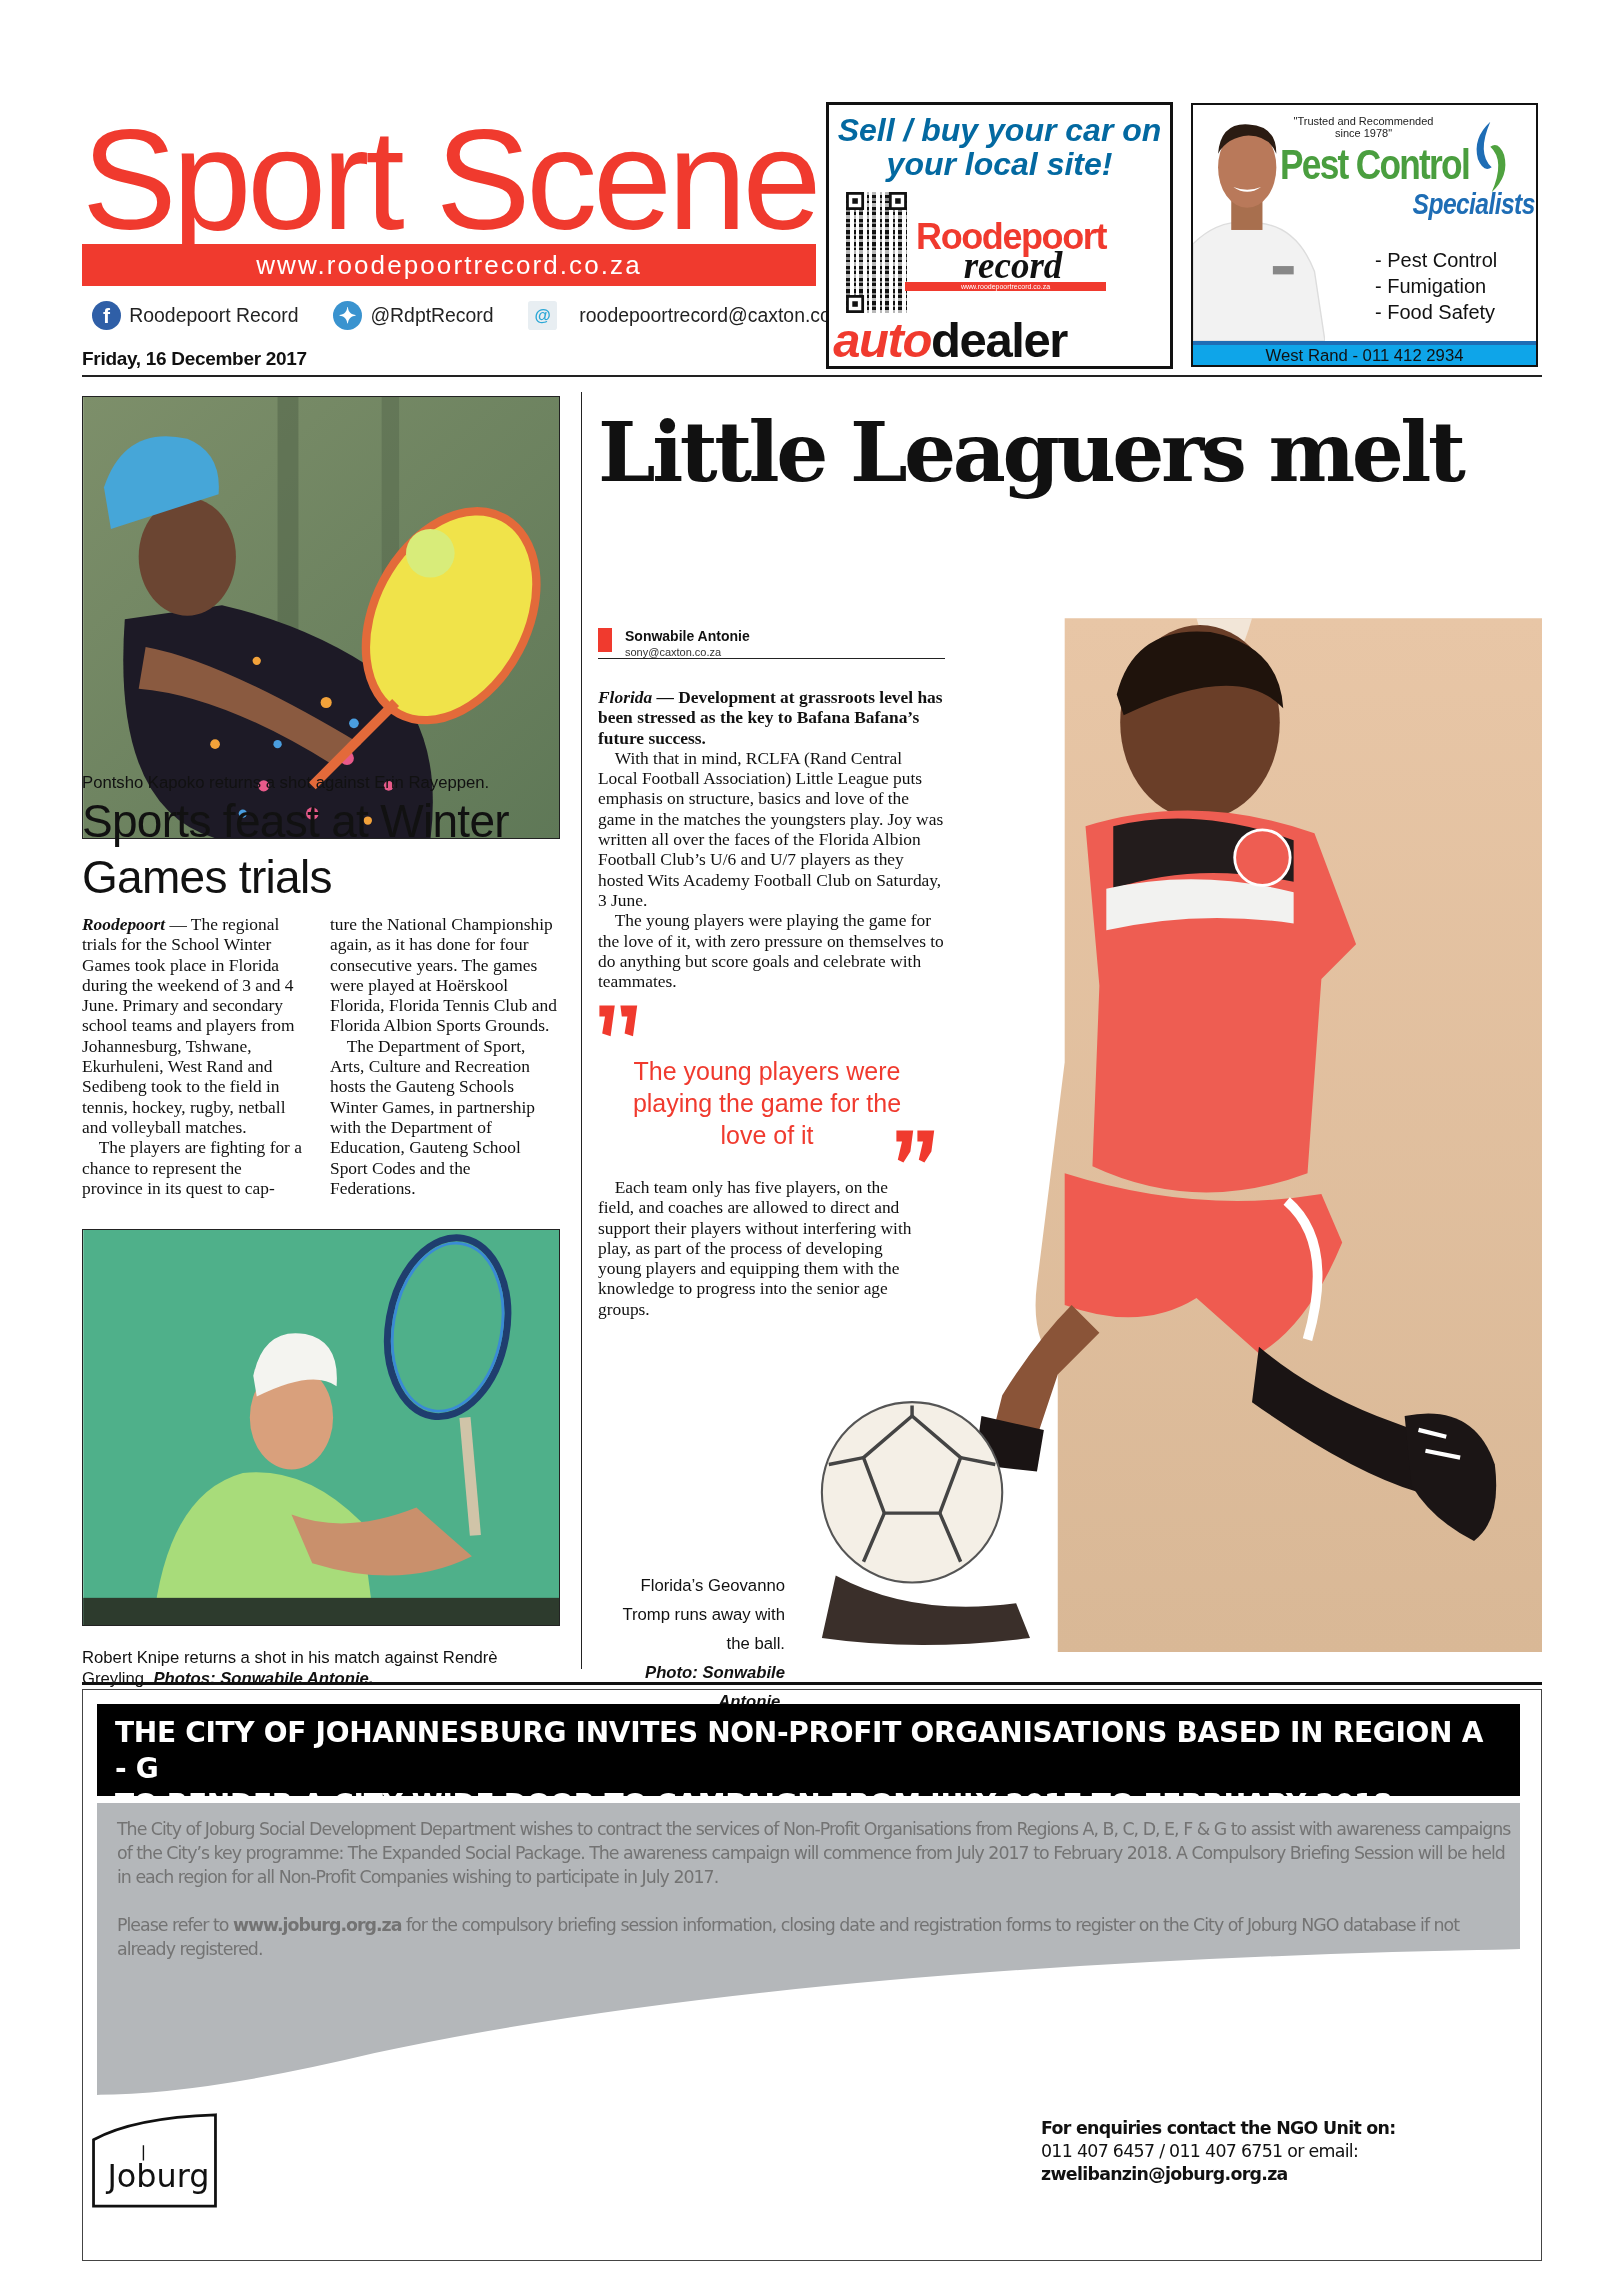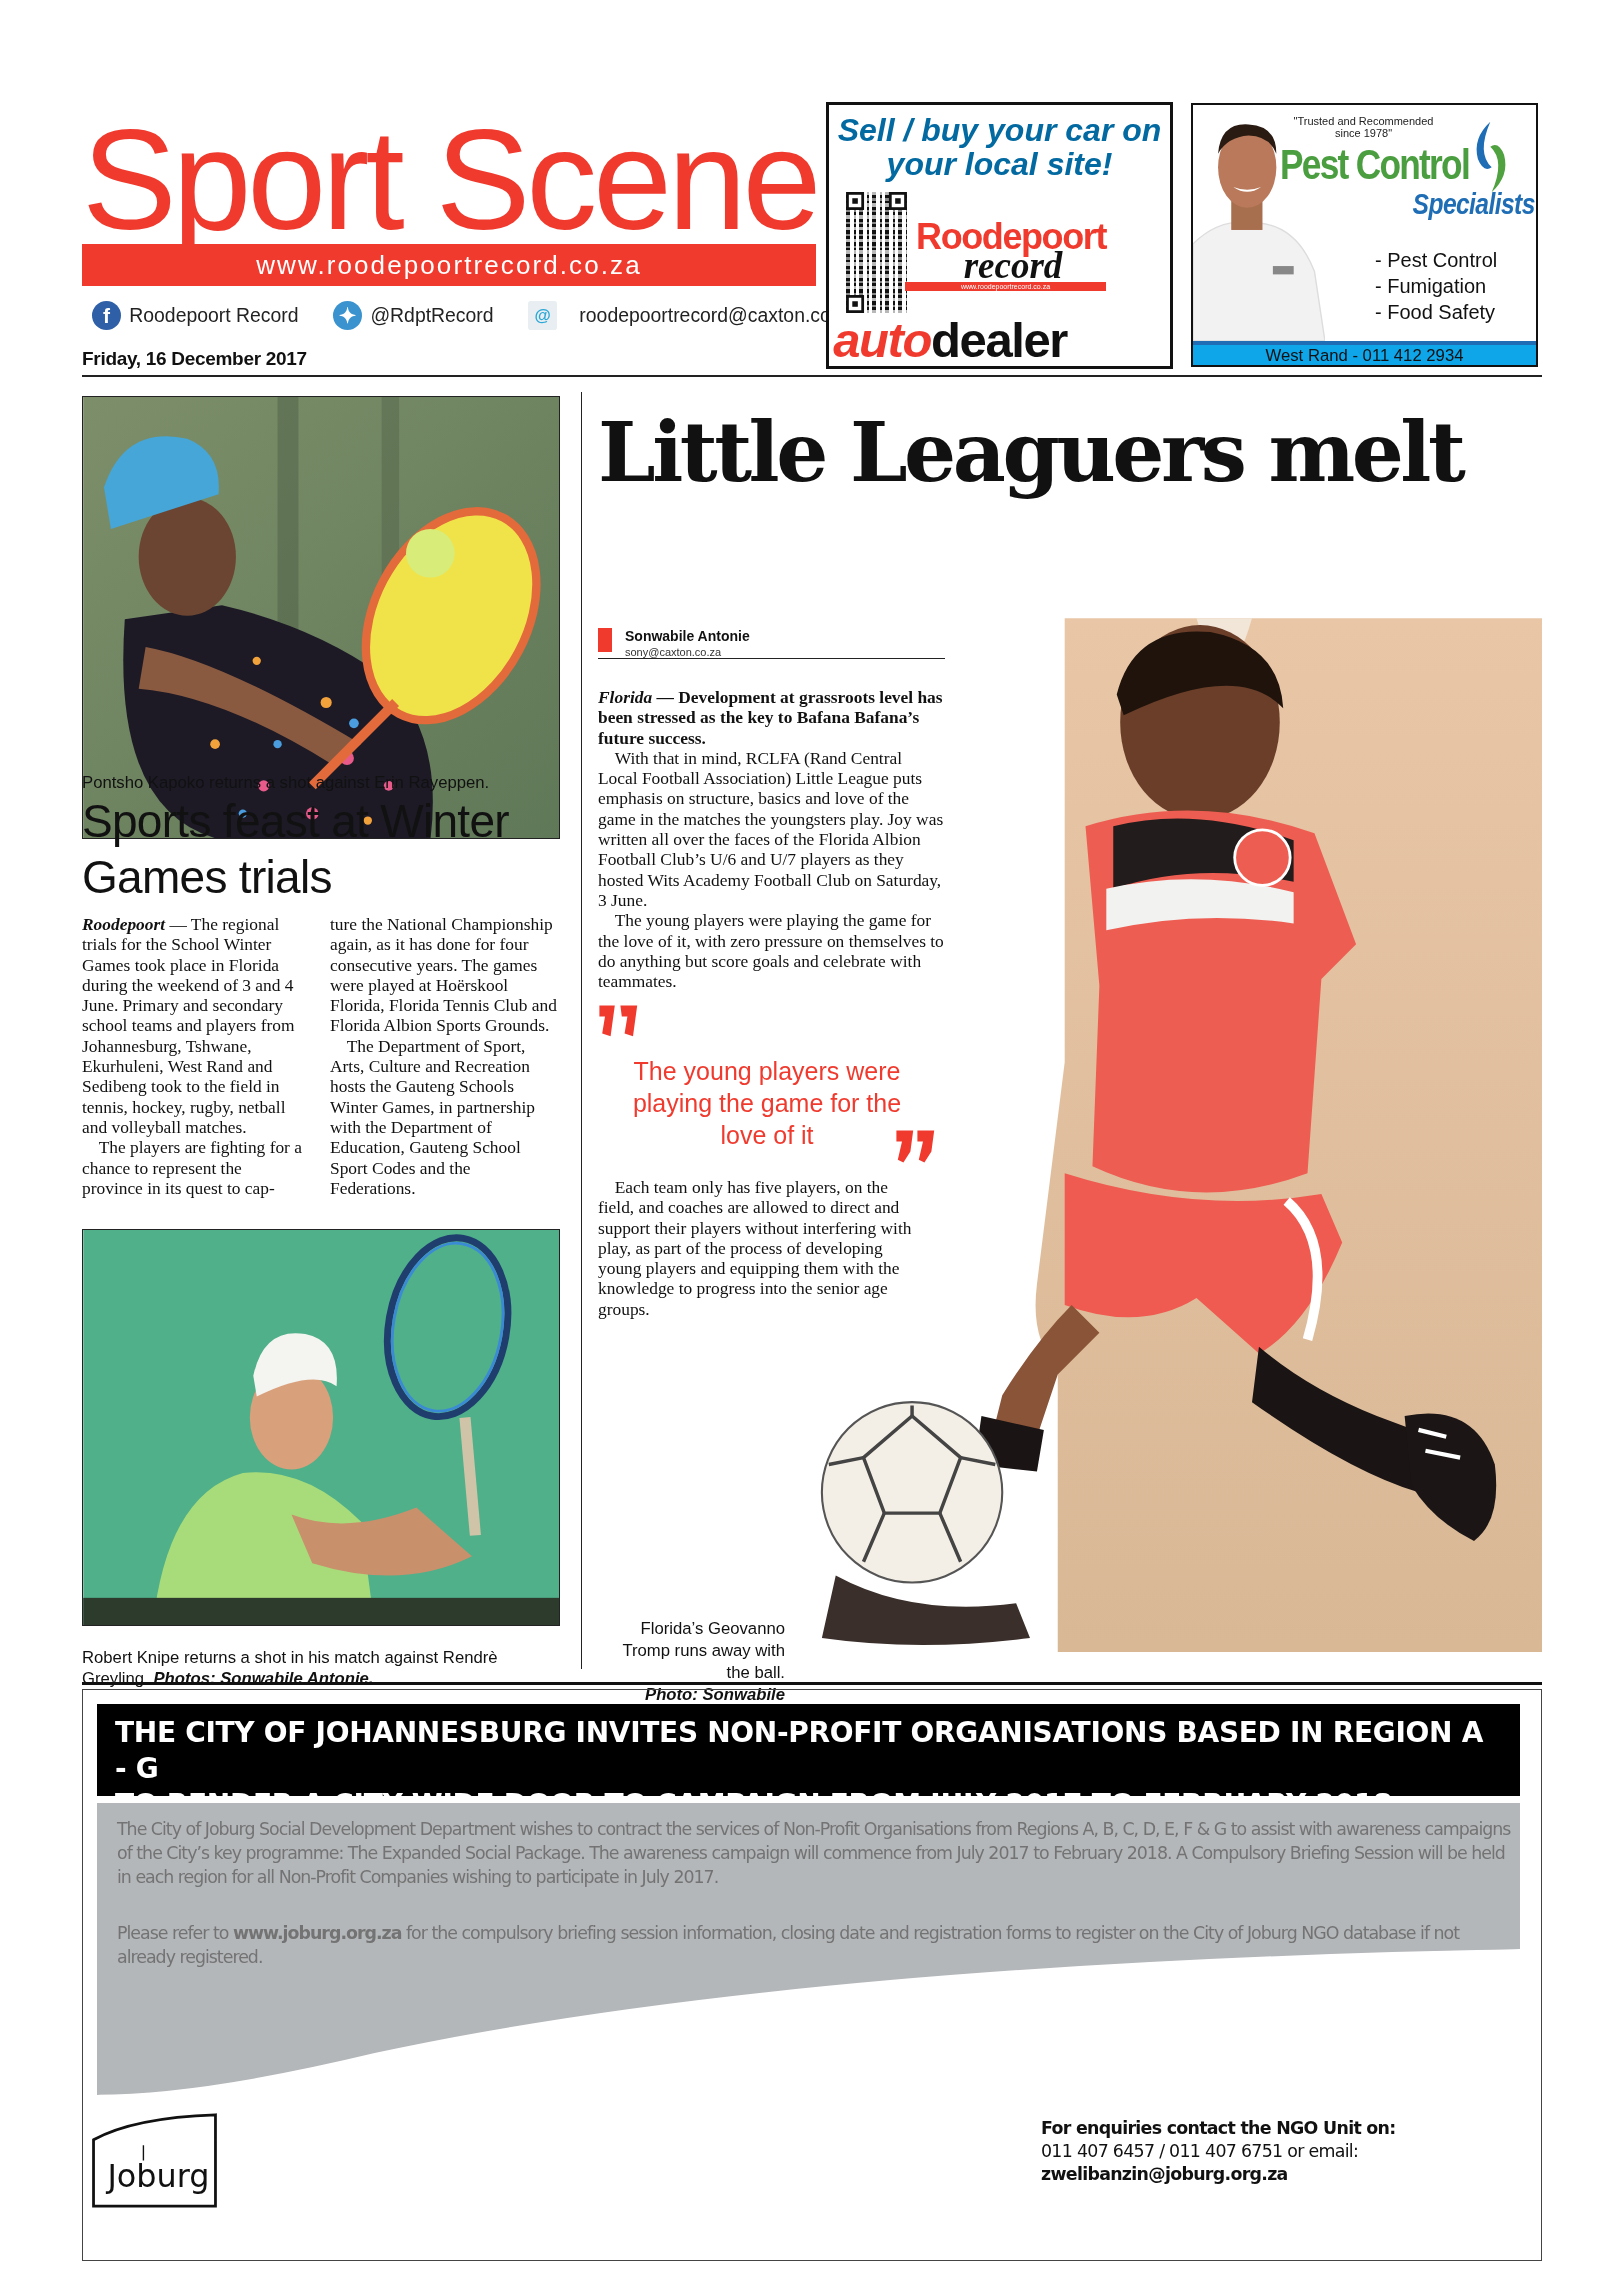--- a/index.html
+++ b/index.html
@@ -62,29 +62,29 @@
   .byline-name { left: 625px; top: 628px; font-size: 14px; font-weight: bold; }
   .byline-email { left: 625px; top: 646px; font-size: 11px; color: #333; }
   .byline-rule { left: 598px; top: 658px; width: 347px; height: 1.4px; background: #222; }
   .main-col { left: 598px; top: 687px; width: 347px; }
   .main-col b.lead { font-weight: bold; }
   .photo3 { left: 808px; top: 618px; width: 734px; height: 1041px; }
   .quote-open { left: 598px; top: 1004px; width: 42px; height: 35px; }
   .pull-quote { left: 611px; top: 1055px; width: 312px; text-align: center; color: #f03a2e; font-size: 25px; line-height: 32px; }
   .quote-close { left: 895px; top: 1129px; width: 42px; height: 35px; }
   .main-col2 { left: 598px; top: 1177px; width: 347px; }
-  .cap3 { left: 611px; top: 1571px; width: 174px; text-align: right; font-size: 16.7px; line-height: 22px; color: #111; margin-top: 47px; }
+  .cap3 { left: 611px; top: 1571px; width: 174px; text-align: right; font-size: 16.7px; line-height: 29px; color: #111; }
 
   
   .bottom-rule { left: 82px; top: 1682px; width: 1460px; height: 2.8px; background: #111; }
   .joburg-frame { left: 82px; top: 1689px; width: 1460px; height: 572px; border: 1.4px solid #444; }
   .joburg-head { left: 97px; top: 1704px; width: 1423px; height: 92px; background: #000; color: #fff; font-family: "DejaVu Sans", sans-serif; font-weight: bold; font-size: 28px; line-height: 36px; padding: 11px 18px; letter-spacing: -0.3px; transform-origin: left; }
   .joburg-gray { left: 97px; top: 1803px; width: 1423px; height: 292px; }
   .joburg-body { left: 117px; top: 1817px; width: 1402px; font-family: "DejaVu Sans", sans-serif; font-size: 17.4px; line-height: 24px; color: #737373; letter-spacing: -1px; }
-  .joburg-body p + p { margin-top: 32px; }
+  .joburg-body p + p { margin-top: 24px; }
   .joburg-logo { left: 92px; top: 2112px; width: 125px; height: 97px; }
   .enquiries { left: 1041px; top: 2117px; width: 486px; text-align: left; font-family: "DejaVu Sans", sans-serif; font-size: 17.4px; line-height: 23px; color: #111; letter-spacing: -0.7px; }
   .enquiries .l1, .enquiries .l3 { font-weight: bold; }
 </style>
 </head>
 <body>
 
 <div class="abs masthead-title">Sport Scene</div>
 <div class="abs url-bar">www.roodepoortrecord.co.za</div>
 <div class="abs social-row">

